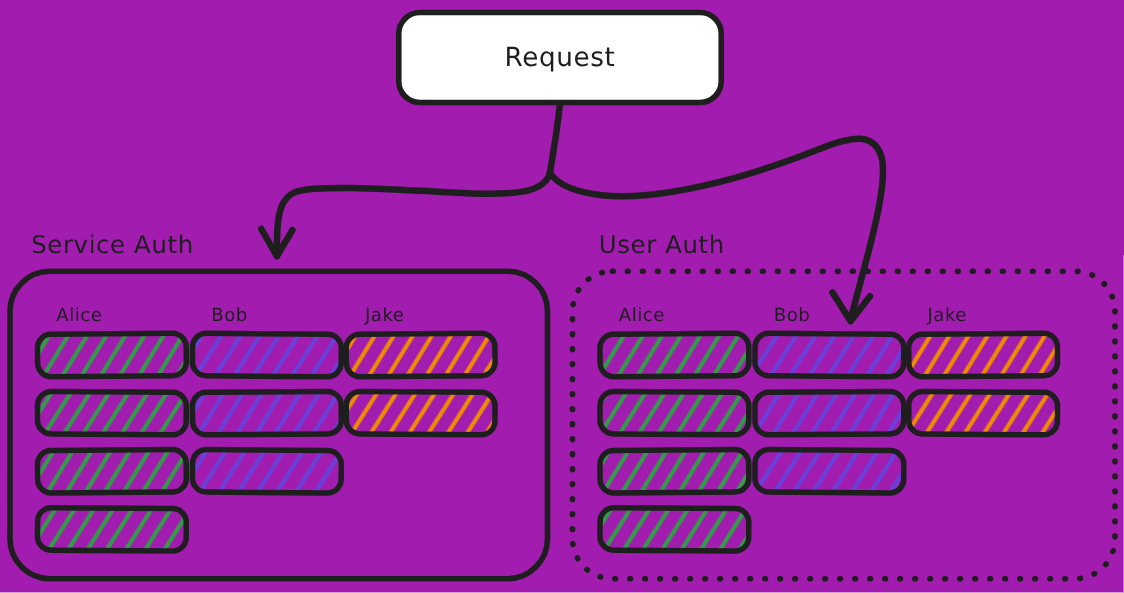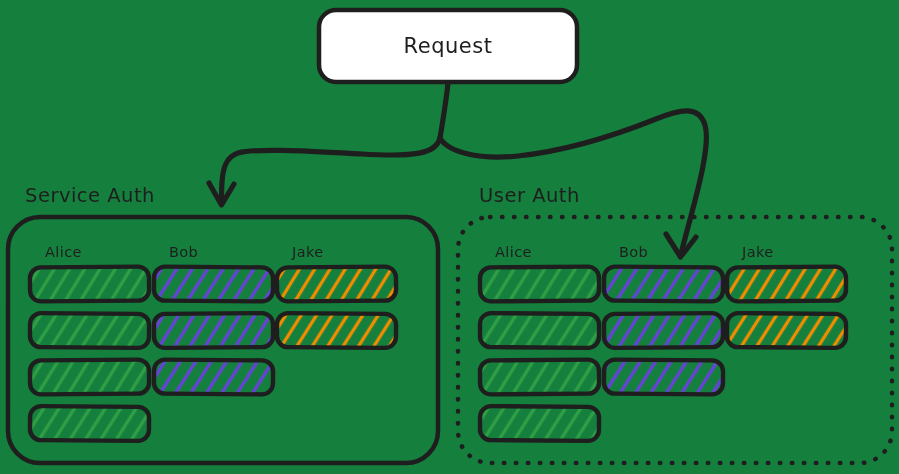--- a/index.html
+++ b/index.html
@@ -1,19 +1,19 @@
 <!DOCTYPE html>
 <html><head>
 <meta charset="utf-8">
 <style>
   html,body{margin:0;padding:0;background:#ffffff;}
   .canvas{
     position:relative;
     width:899px;height:474px;
-    background:#15803d;
+    background:#a21caf;
     font-family:"DejaVu Sans", sans-serif;
     overflow:hidden;
   }
   svg{display:block;}
   .node-rect{fill:#ffffff;stroke:#1e1e1e;stroke-width:4.5;}
   .container-rect{fill:none;stroke:#1e1e1e;stroke-width:4.5;}
   .container-rect.dotted{stroke-dasharray:0.5 11.5;stroke-linecap:round;}
   .arrow{fill:none;stroke:#1e1e1e;stroke-width:5.2;stroke-linecap:round;stroke-linejoin:round;}
   .arrow-head{fill:none;stroke:#1e1e1e;stroke-width:5.2;stroke-linecap:round;stroke-linejoin:round;}
   .bar{stroke:#1e1e1e;stroke-width:4.4;stroke-linejoin:round;}

